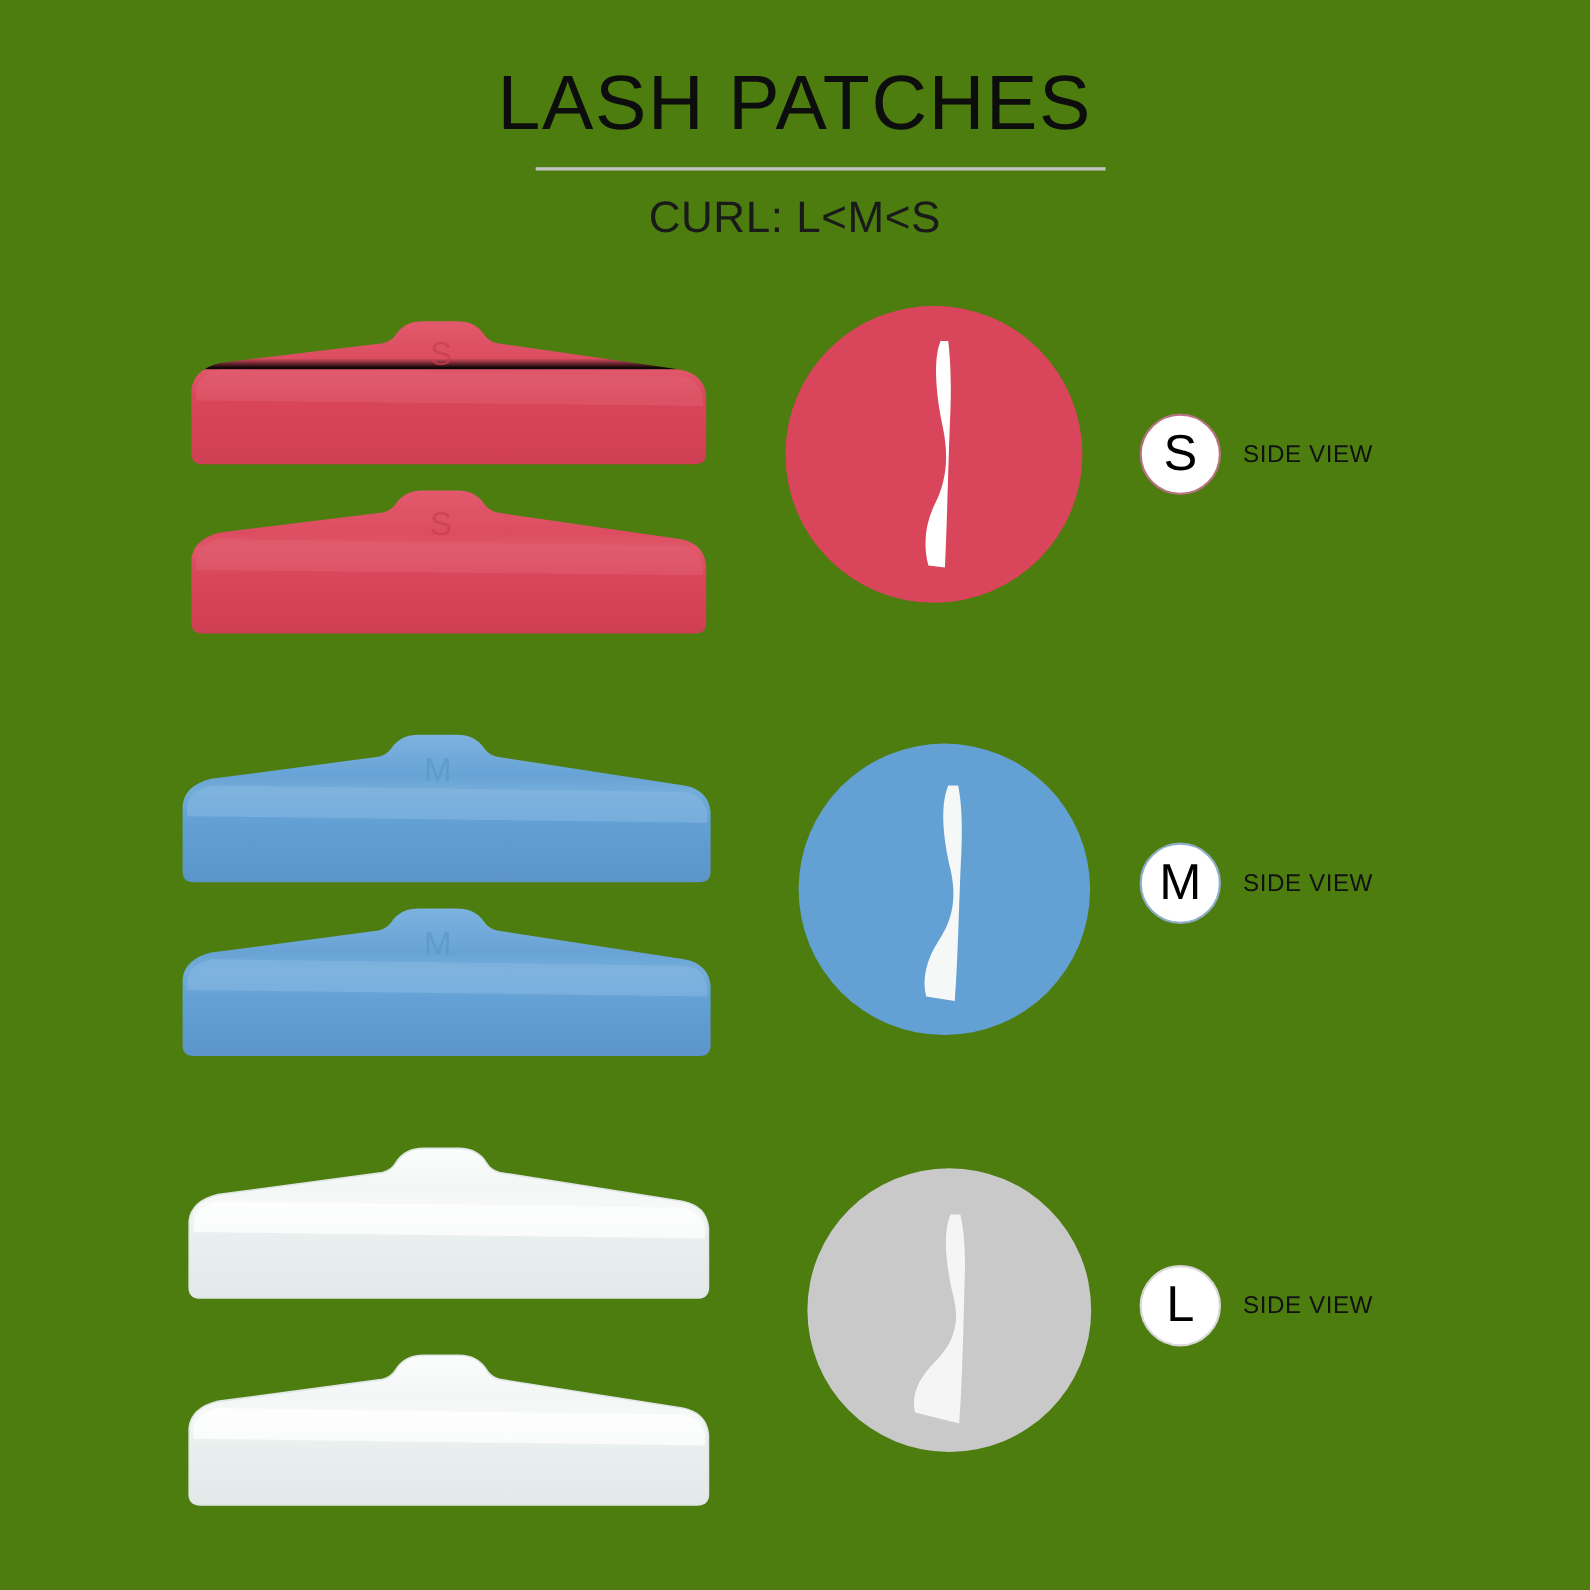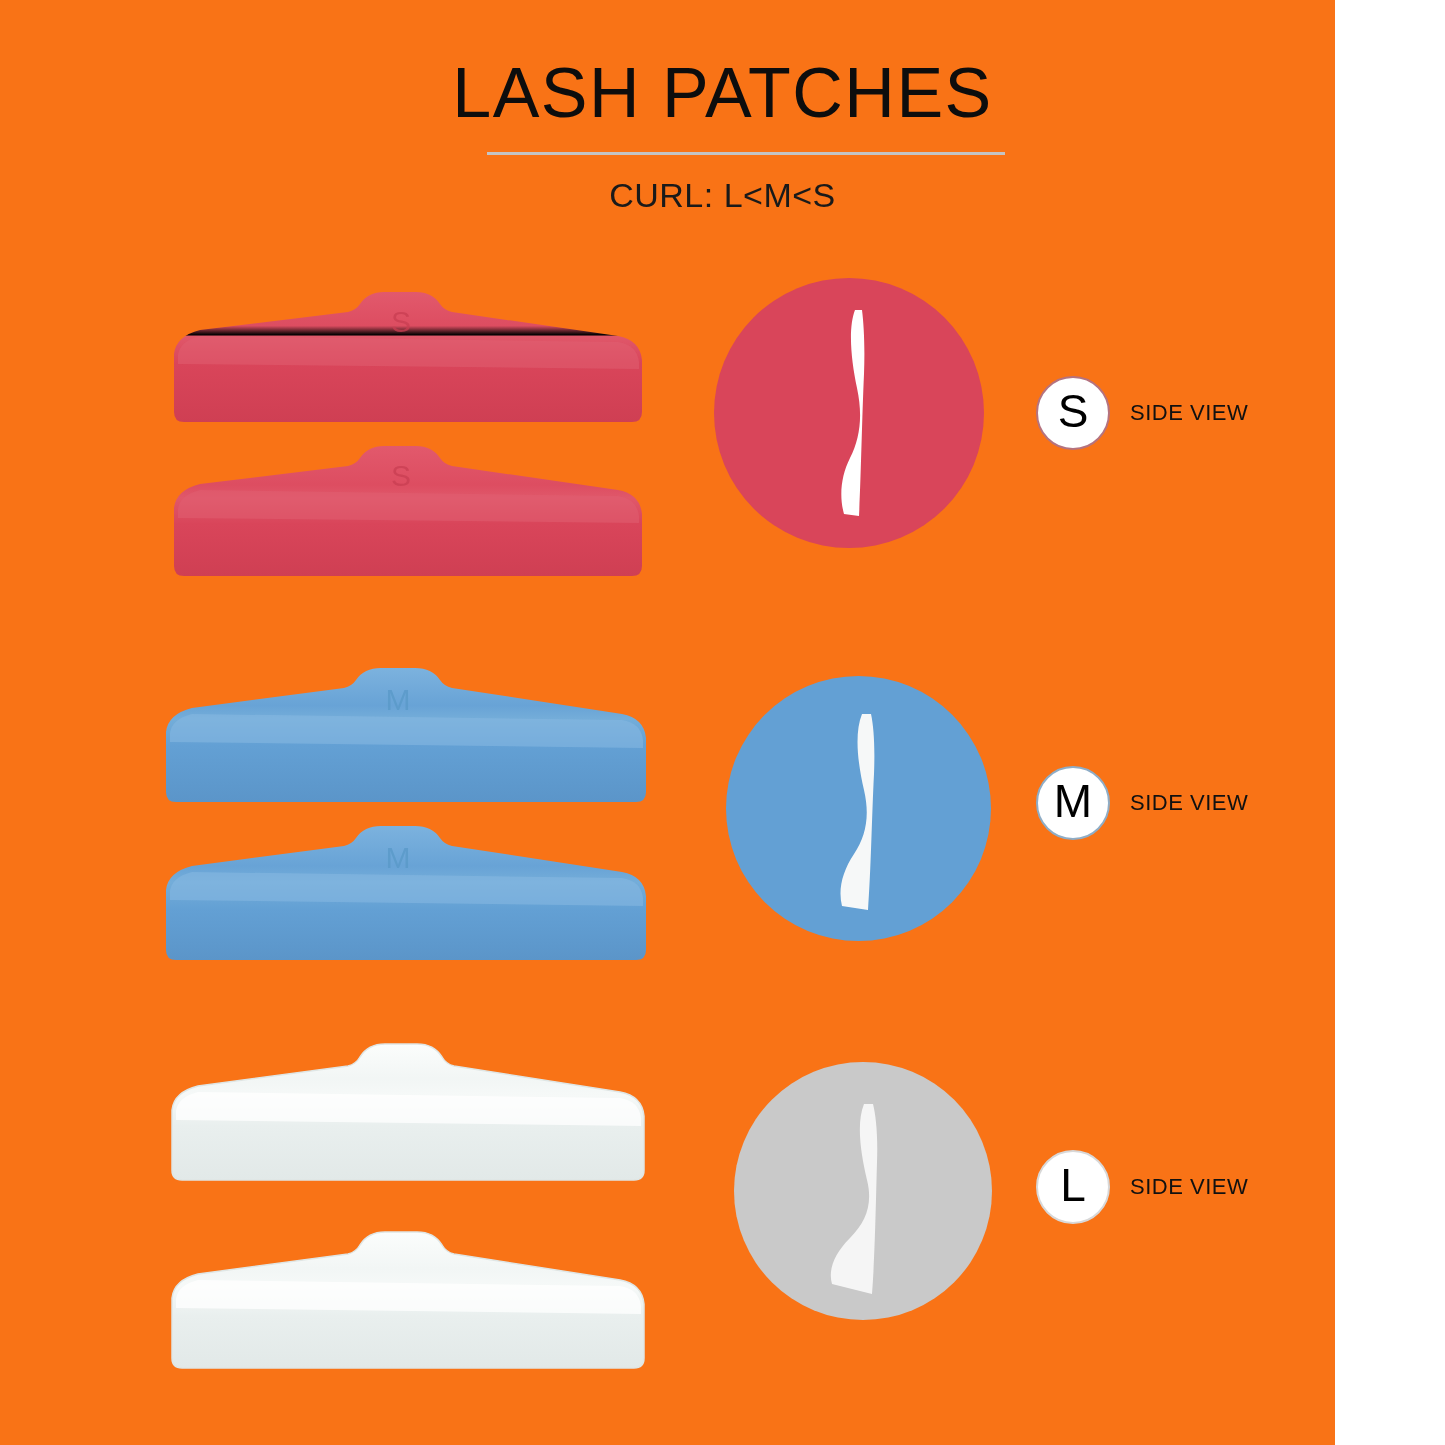--- a/index.html
+++ b/index.html
@@ -5,23 +5,23 @@
   html, body {
     margin: 0;
     padding: 0;
     background: #ffffff;
   }
   body {
     font-family: "Liberation Sans", sans-serif;
   }
   #page {
     position: relative;
-    width: 1335px;
+    width: 1445px;
     height: 1445px;
-    background: #f97316;
+    background: #4d7c0f;
     overflow: hidden;
   }
 
   
   #header {
     position: absolute;
     left: 0;
     top: 0;
     width: 1445px;
     height: 230px;
@@ -45,21 +45,21 @@
     width: 518px;
     height: 3px;
     background: #c4c4c4;
   }
   #page-subtitle {
     position: absolute;
     left: 0;
     top: 176px;
     width: 1445px;
     text-align: center;
-    font-size: 34px;
+    font-size: 40px;
     font-weight: 400;
     color: #1a1a1a;
     letter-spacing: 0.5px;
   }
 
   
   .section-row {
     position: absolute;
     left: 0;
     width: 1445px;

